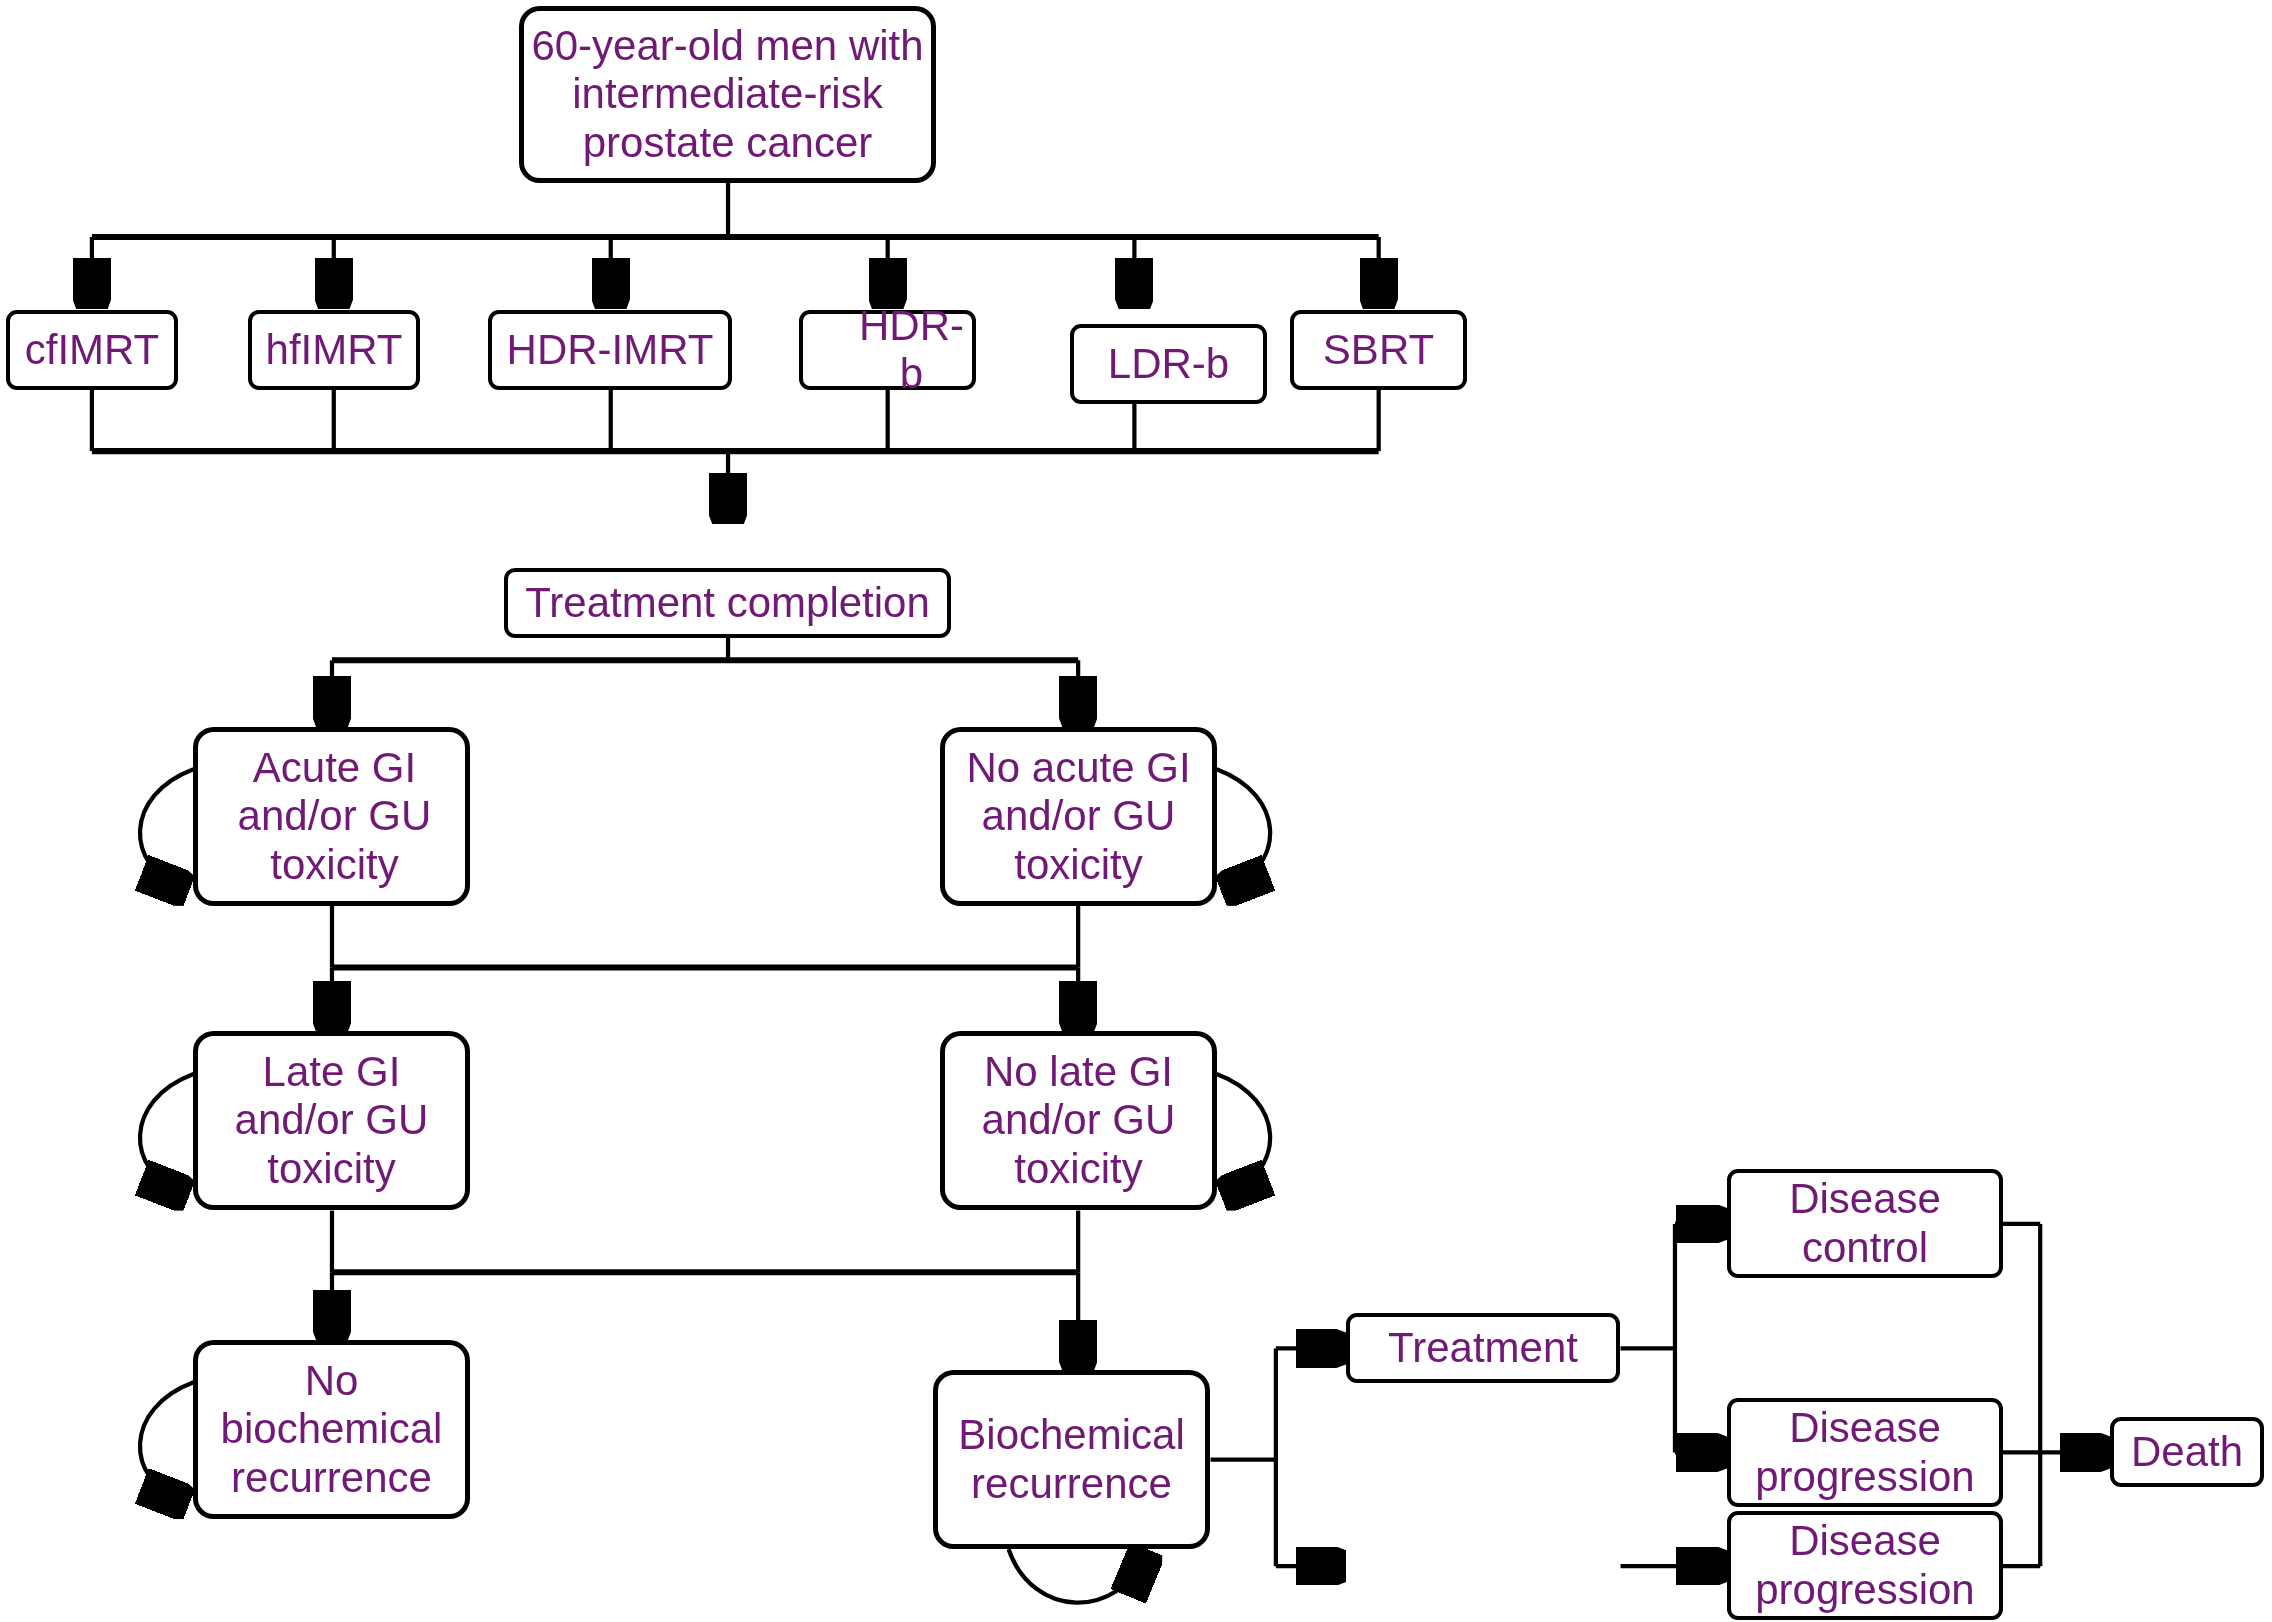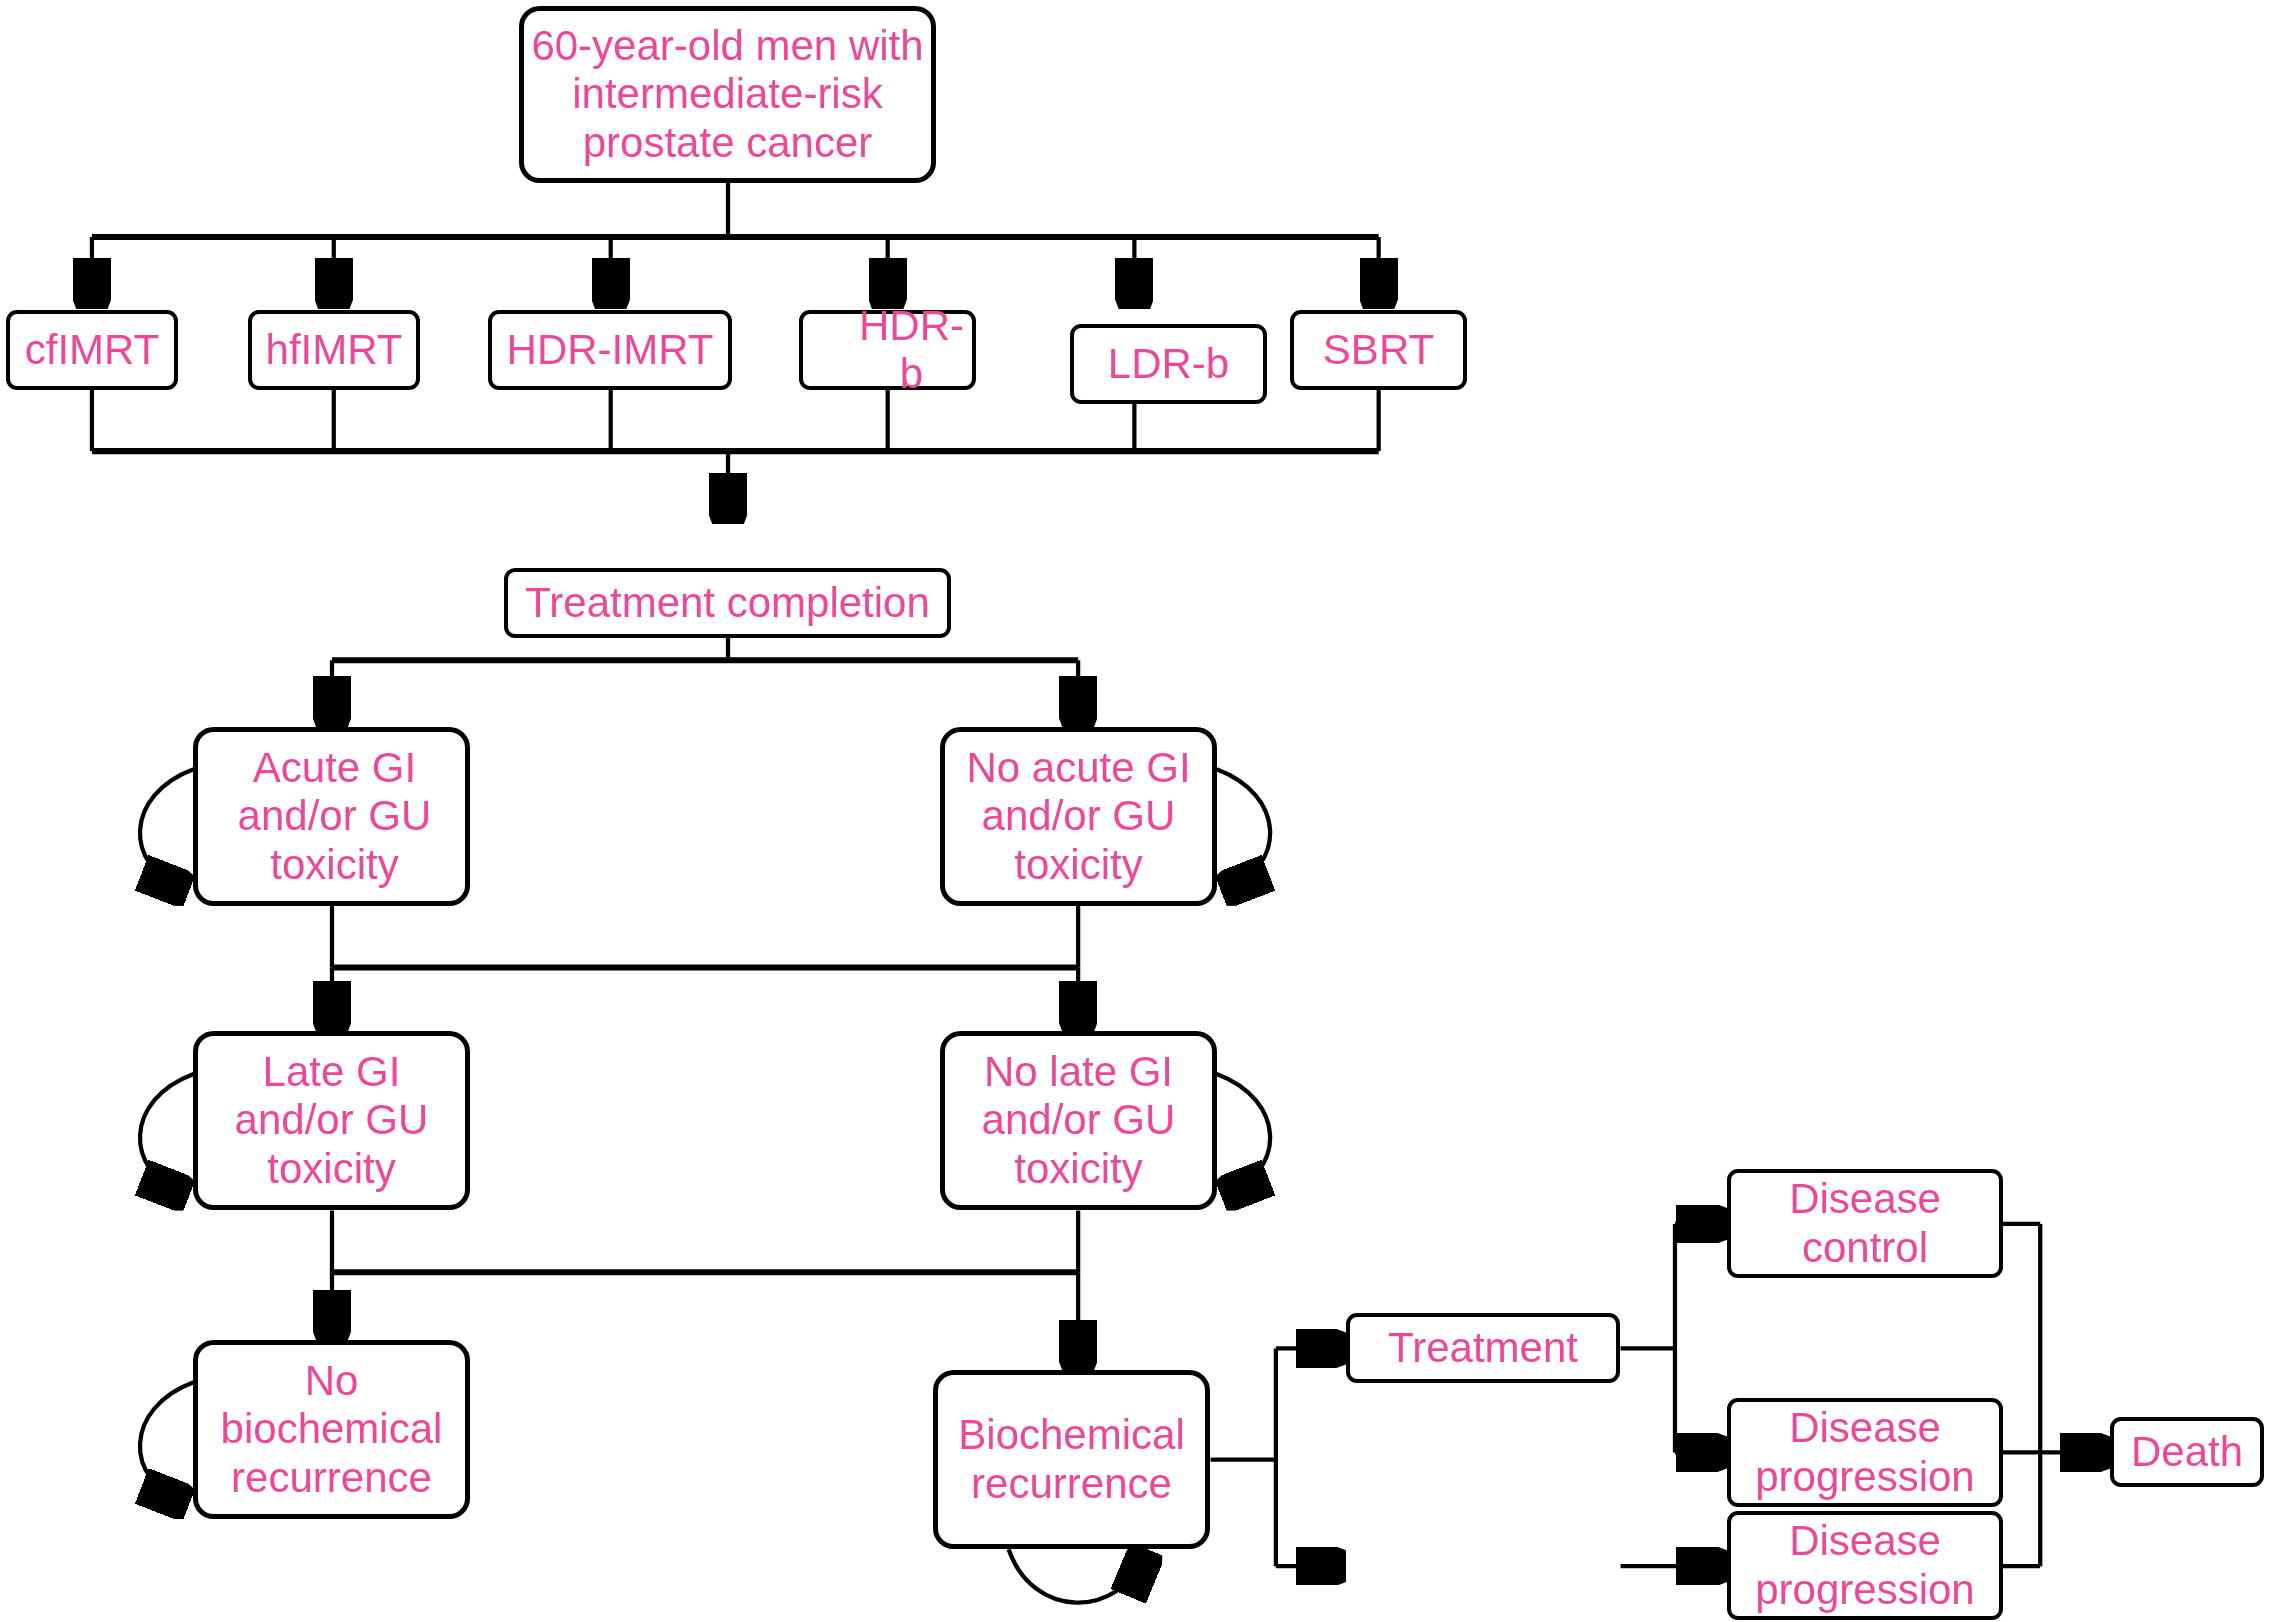--- a/index.html
+++ b/index.html
@@ -32,21 +32,21 @@
   .node{
     position:absolute;
     box-sizing:border-box;
     background:var(--node-fill);
     border:4.8px solid var(--node-border);
     display:flex;
     align-items:center;
     justify-content:center;
     text-align:center;
     white-space:pre-line;
-    color:#ec4899;
+    color:#701a75;
     font-size:42px;
     line-height:1.15;
   }
   .r-lg{border-radius:20.6px;border-width:5.4px;}
   .r-md{border-radius:11px;}
 </style>
 </head>
 <body>
 
 <div id="canvas">

